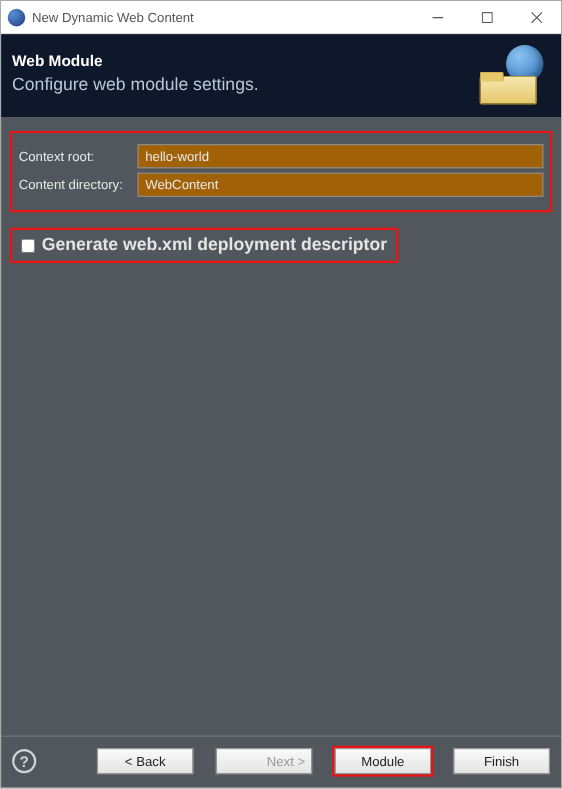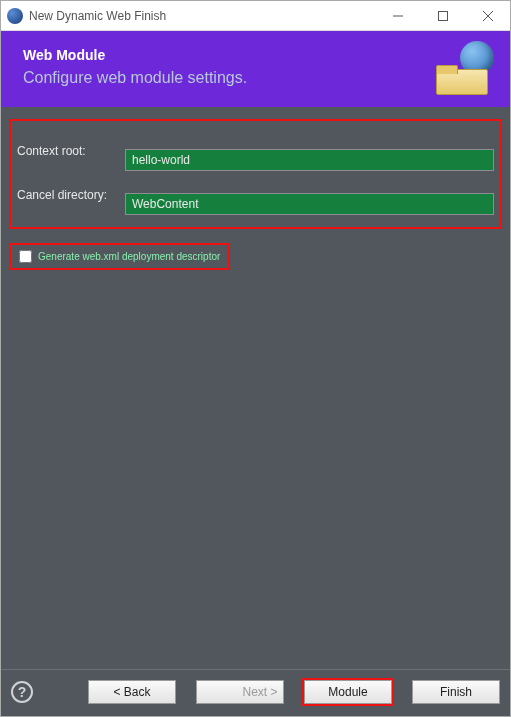--- a/index.html
+++ b/index.html
@@ -27,23 +27,23 @@
     background: radial-gradient(circle at 30% 30%, #5a8ed6, #1a3a7a);
     margin-right: 6px;
   }
   .titlebar .title { flex: 1; color: #555; }
   .titlebar .win-btn {
     width: 45px; height: 29px; display: flex; align-items: center; justify-content: center;
     color: #555;
   }
   .titlebar .win-btn svg { stroke: #555; stroke-width: 1; }
   .header {
-    background: #6d28d9;
+    background: #0f172a;
     color: #fff;
-    padding: 10px 14px 14px 22px;
+    padding: 10px 14px 14px 10px;
     display: flex; align-items: center;
     position: relative;
   }
   .header .htext { flex: 1; }
   .header .htitle { font-size: 14px; font-weight: bold; color: #fff; margin-bottom: 6px; }
   .header .hsub { font-size: 16px; color: #b7c9d9; }
   .header .himg {
     width: 60px; height: 52px; position: relative;
   }
   .header .himg .globe {
@@ -75,34 +75,33 @@
   .formgroup {
     padding: 6px 6px 8px 6px; margin-top: 4px;
   }
   .formrow {
     display: flex; align-items: center; margin: 4px 0;
   }
   .formrow label {
     width: 108px; color: #e8e8e8; font-size: 12px;
   }
   .formrow input[type=text] {
-    flex: 1; background: #15803d; color: #e8e8e8;
+    flex: 1; background: #a16207; color: #e8e8e8;
     border: 1px solid #8a8f94; padding: 3px 6px; font-size: 12px;
     outline: none;
-    margin-top: 18px;
   }
   .checkrow {
     display: inline-flex; align-items: center; padding: 5px 8px;
     margin-top: 14px;
   }
   .checkrow input[type=checkbox] {
     width: 13px; height: 13px; margin-right: 6px;
     accent-color: #fff; background:#fff;
   }
-  .checkrow span { color: #86efac; font-size: 10px; }
+  .checkrow span { color: #e5e5e5; font-size: 16px; font-weight: bold; }
   .footer {
     background: #51575c;
     border-top: 1px solid #6a7075;
     padding: 10px 10px 12px 10px;
     display: flex; align-items: center;
   }
   .help {
     width: 22px; height: 22px; border-radius: 50%;
     border: 2px solid #cfd3d7; color: #cfd3d7;
     display: flex; align-items: center; justify-content: center;
@@ -118,21 +117,21 @@
   .btn.disabled { color: #9a9a9a; padding-left: 40px; }
   .btn.primary { outline: 2px solid #e11; outline-offset: 0; }
 </style>
 </head>
 <body>
 
 <div class="window">
 
   <div class="titlebar">
     <div class="icon"></div>
-    <div class="title">New Dynamic Web Finish</div>
+    <div class="title">New Dynamic Web Content</div>
     <div class="win-btn">
       <svg width="10" height="10">
           <line x1="0" y1="5" x2="10" y2="5"></line>
         </svg>
     </div>
     <div class="win-btn">
       <svg width="10" height="10">
           <rect x="0.5" y="0.5" width="9" height="9" fill="none"></rect>
         </svg>
     </div>
@@ -156,21 +155,21 @@
   </div>
 
   <div class="content">
 
     <div class="redbox formgroup">
       <div class="formrow">
         <label>Context root:</label>
         <input type="text" value="hello-world" style="">
       </div>
       <div class="formrow">
-        <label>Cancel directory:</label>
+        <label>Content directory:</label>
         <input type="text" value="WebContent" style="">
       </div>
     </div>
 
     <div class="redbox checkrow">
       <input type="checkbox" style="">
       <span>Generate web.xml deployment descriptor</span>
     </div>
 
   </div>

